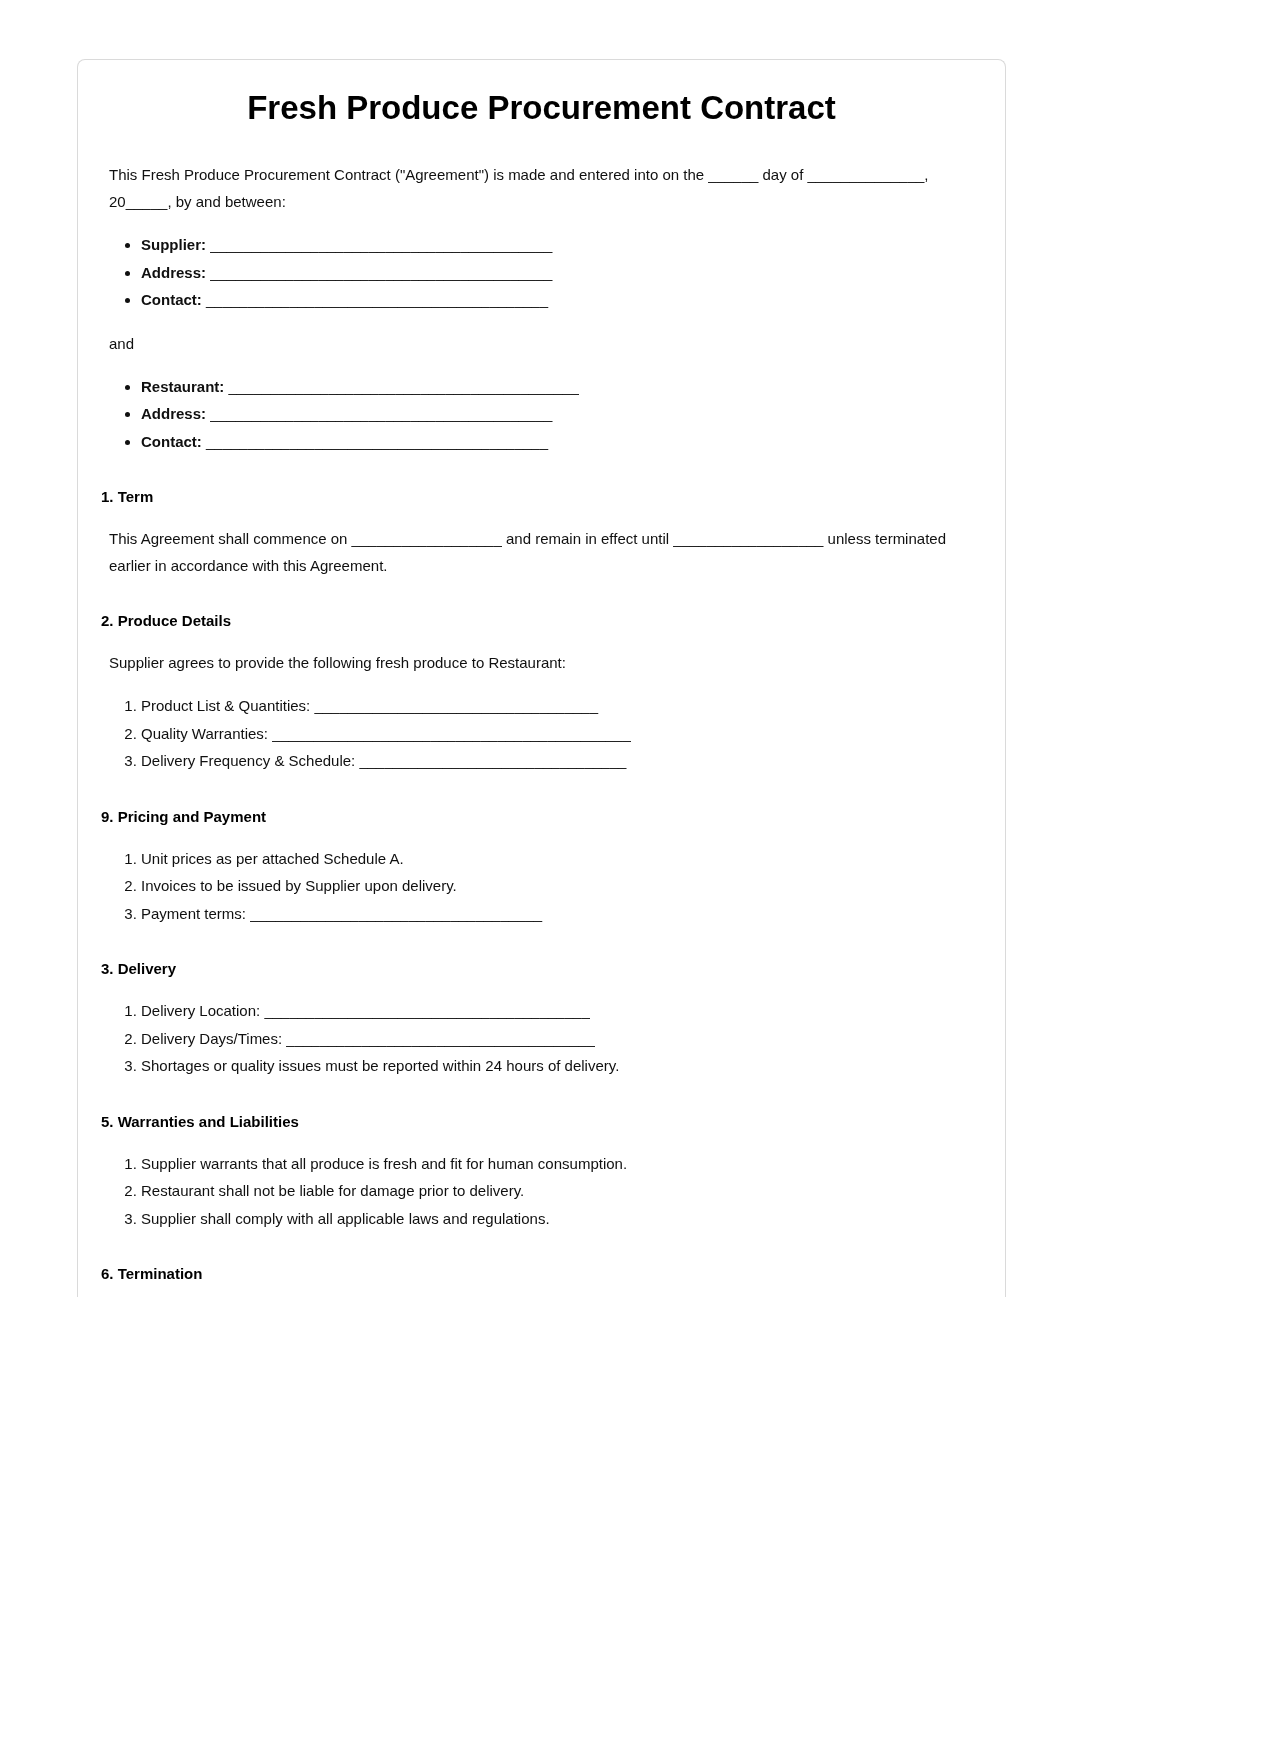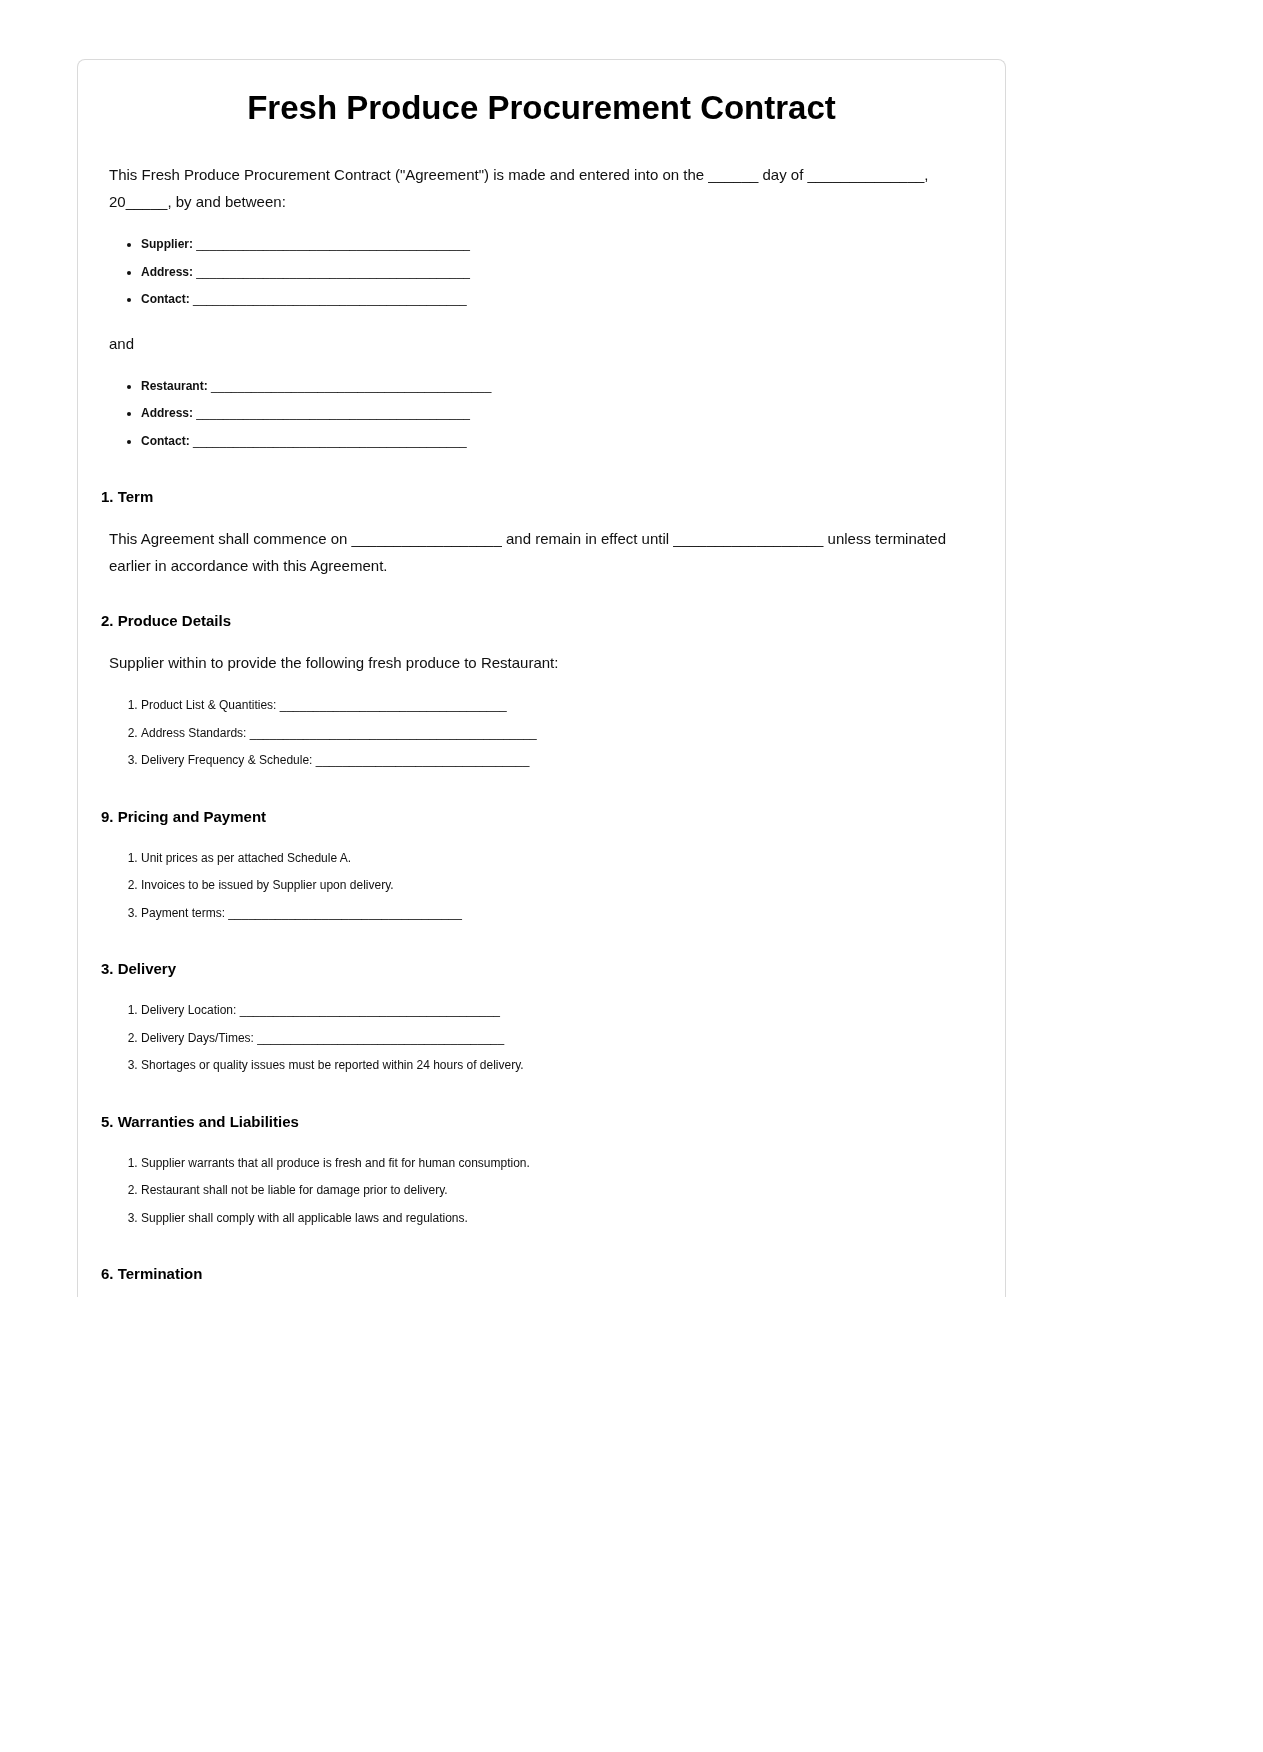--- a/index.html
+++ b/index.html
@@ -13,21 +13,21 @@
     box-sizing:border-box;background:#ffffff;
     border:1px solid #dadada;border-bottom:none;border-radius:8px 8px 0 0;
     padding:28px 23px 0;overflow:hidden;
   }
   .doc-title{
     margin:0 0 33px;font-size:33px;line-height:40px;font-weight:bold;
     text-align:center;color:#000000;letter-spacing:0;
   }
   .body-text{font-size:15px;line-height:27px;margin:16px 8px;max-width:1000px;}
   .sec-heading{font-size:15px;line-height:23px;font-weight:bold;margin:30px 0 17px;color:#000000;}
-  ul.fields,ol.items{font-size:12px;margin:16px 0;padding:0 0 0 40px;max-width:1000px;}
+  ul.fields,ol.items{font-size:15px;margin:16px 0;padding:0 0 0 40px;max-width:1000px;}
   ul.fields li,ol.items li{line-height:27.5px;}
   .bl{font-weight:bold;}
 </style>
 </head>
 <body>
 
 <div class="card">
 
   <h1 class="doc-title">Fresh Produce Procurement Contract</h1>
 
@@ -44,24 +44,24 @@
   <ul class="fields">
     <li><span class="bl">Restaurant:</span> <span>__________________________________________</span></li>
     <li><span class="bl">Address:</span> <span>_________________________________________</span></li>
     <li><span class="bl">Contact:</span> <span>_________________________________________</span></li>
   </ul>
 
   <h3 class="sec-heading">1. Term</h3>
   <p class="body-text">This Agreement shall commence on __________________ and remain in effect until __________________ unless terminated earlier in accordance with this Agreement.</p>
 
   <h3 class="sec-heading">2. Produce Details</h3>
-  <p class="body-text">Supplier within to provide the following fresh produce to Restaurant:</p>
+  <p class="body-text">Supplier agrees to provide the following fresh produce to Restaurant:</p>
   <ol class="items">
     <li>Product List &amp; Quantities: __________________________________</li>
-    <li>Address Standards: ___________________________________________</li>
+    <li>Quality Warranties: ___________________________________________</li>
     <li>Delivery Frequency &amp; Schedule: ________________________________</li>
   </ol>
 
   <h3 class="sec-heading">9. Pricing and Payment</h3>
   <ol class="items">
     <li>Unit prices as per attached Schedule A.</li>
     <li>Invoices to be issued by Supplier upon delivery.</li>
     <li>Payment terms: ___________________________________</li>
   </ol>
 

